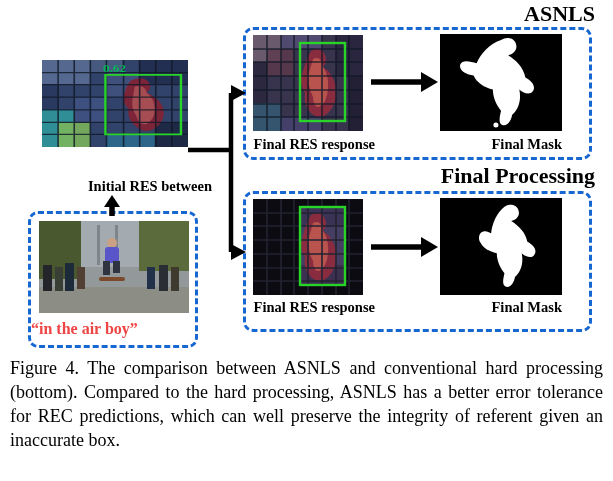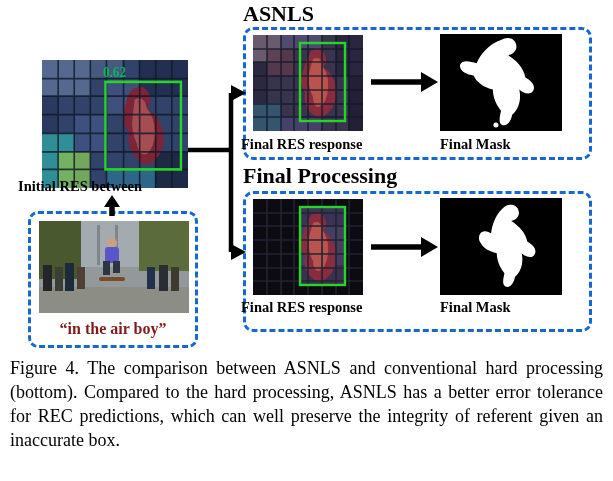--- a/index.html
+++ b/index.html
@@ -1,37 +1,37 @@
 <!DOCTYPE html>
 <html style="--border-blue: #1767d2; --bbox-green: #28d428; --score-green: #00b856;"><head>
 <meta charset="utf-8">
 <style>
   html,body{margin:0;padding:0;background:#fff;}
   #fig{position:relative;width:613px;height:481px;background:#fff;overflow:hidden;
        font-family:"Liberation Serif",serif;}
   .panel{position:absolute;border:3px dashed var(--border-blue,#1767d2);border-radius:10px;box-sizing:border-box;}
-  .title{position:absolute;text-align:left;font-weight:bold;font-size:22px;color:#000;}
-  .lbl{position:absolute;text-align:left;font-weight:bold;font-size:14.5px;color:#000;white-space:nowrap;}
+  .title{position:absolute;text-align:right;font-weight:bold;font-size:22px;color:#000;}
+  .lbl{position:absolute;text-align:right;font-weight:bold;font-size:14.5px;color:#000;white-space:nowrap;}
   .img{position:absolute;display:block;}
   .img svg{display:block;width:100%;height:100%;}
   .bbox{fill:none;stroke:var(--bbox-green,#28d428);stroke-width:2.4px;}
   .score{fill:var(--score-green,#00b856);font:bold 13px "Liberation Serif",serif;}
   .grid{stroke:#101826;stroke-width:1.6;opacity:.8;fill:none;}
   .gridD{stroke:#232332;stroke-width:1.6;fill:none;}
-  .query{position:absolute;left:0;right:0;bottom:7px;text-align:center;font-weight:bold;font-size:16px;color:#7f1d1d;}
+  .query{position:absolute;left:0;right:0;bottom:7px;text-align:left;font-weight:bold;font-size:16px;color:#ef4444;}
   #caption{position:absolute;left:10px;top:356px;width:593px;font-size:18px;line-height:24px;
            text-align:justify;color:#000;}
   #arrows{position:absolute;left:0;top:0;pointer-events:none;}
 </style>
 </head>
 <body>
 
 <div id="fig">
 
-  <div class="img" style="left:42px;top:60px;width:146px;height:128px;">
+  <div class="img" style="left:42px;top:60px;width:146px;height:87px;">
     <svg viewBox="0 0 145 117" preserveAspectRatio="none">
       <rect width="145" height="117" fill="#31436b"></rect>
       <rect x="0" y="0" width="48" height="33" fill="#55688f"></rect>
       <rect x="48" y="0" width="32" height="17" fill="#47597f"></rect>
       <rect x="96" y="0" width="49" height="33" fill="#232f52"></rect>
       <rect x="0" y="33" width="16" height="34" fill="#2a3960"></rect>
       <rect x="0" y="67" width="32" height="50" fill="#2f8e96"></rect>
       <rect x="16" y="84" width="32" height="33" fill="#7fb85a" opacity="0.85"></rect>
       <rect x="32" y="50" width="32" height="34" fill="#3d5080"></rect>
       <rect x="112" y="84" width="33" height="33" fill="#1e2946"></rect>

